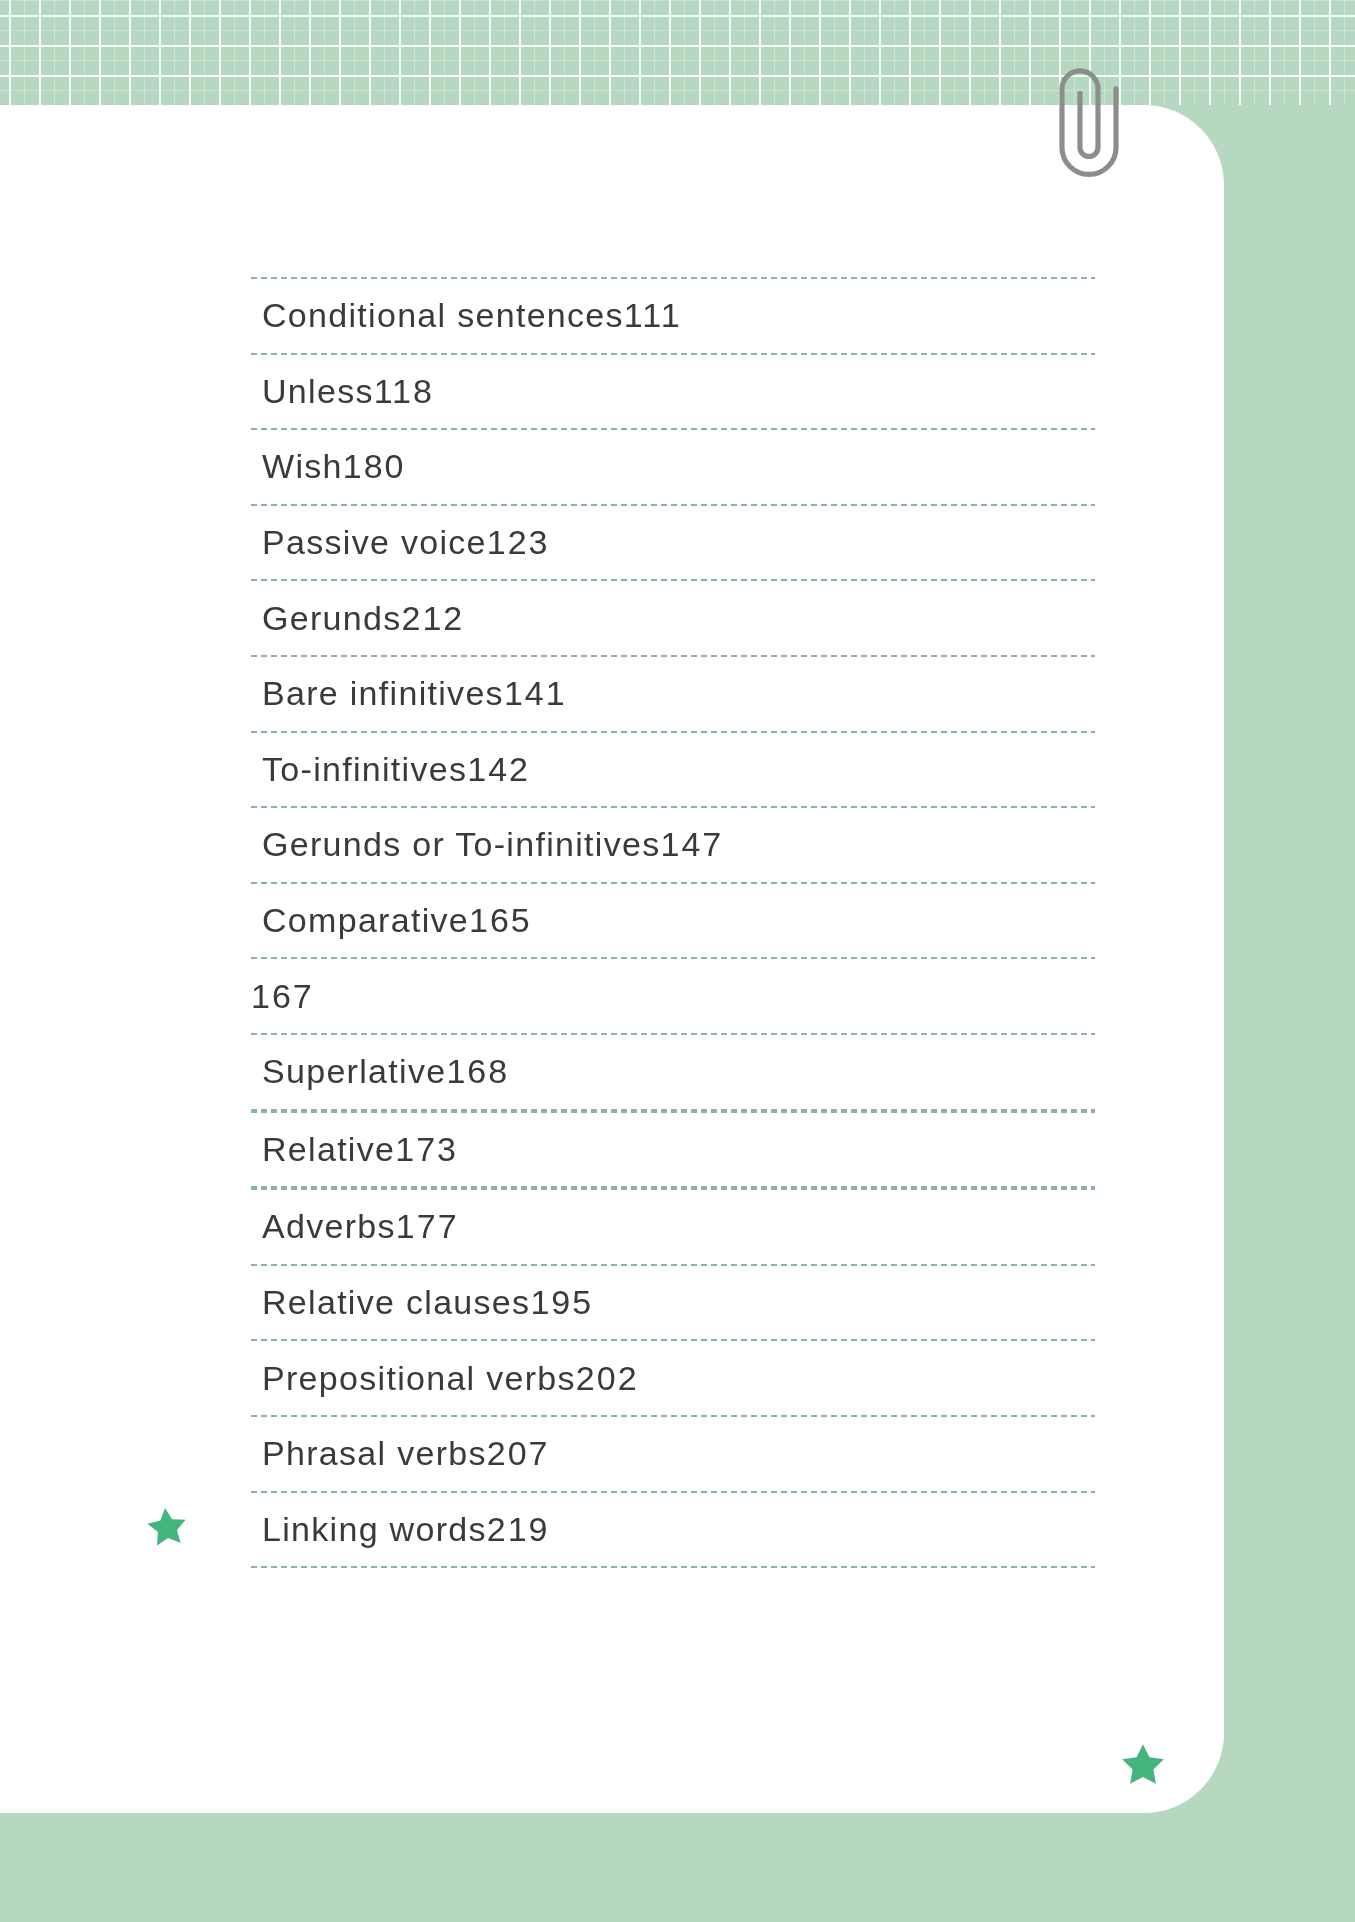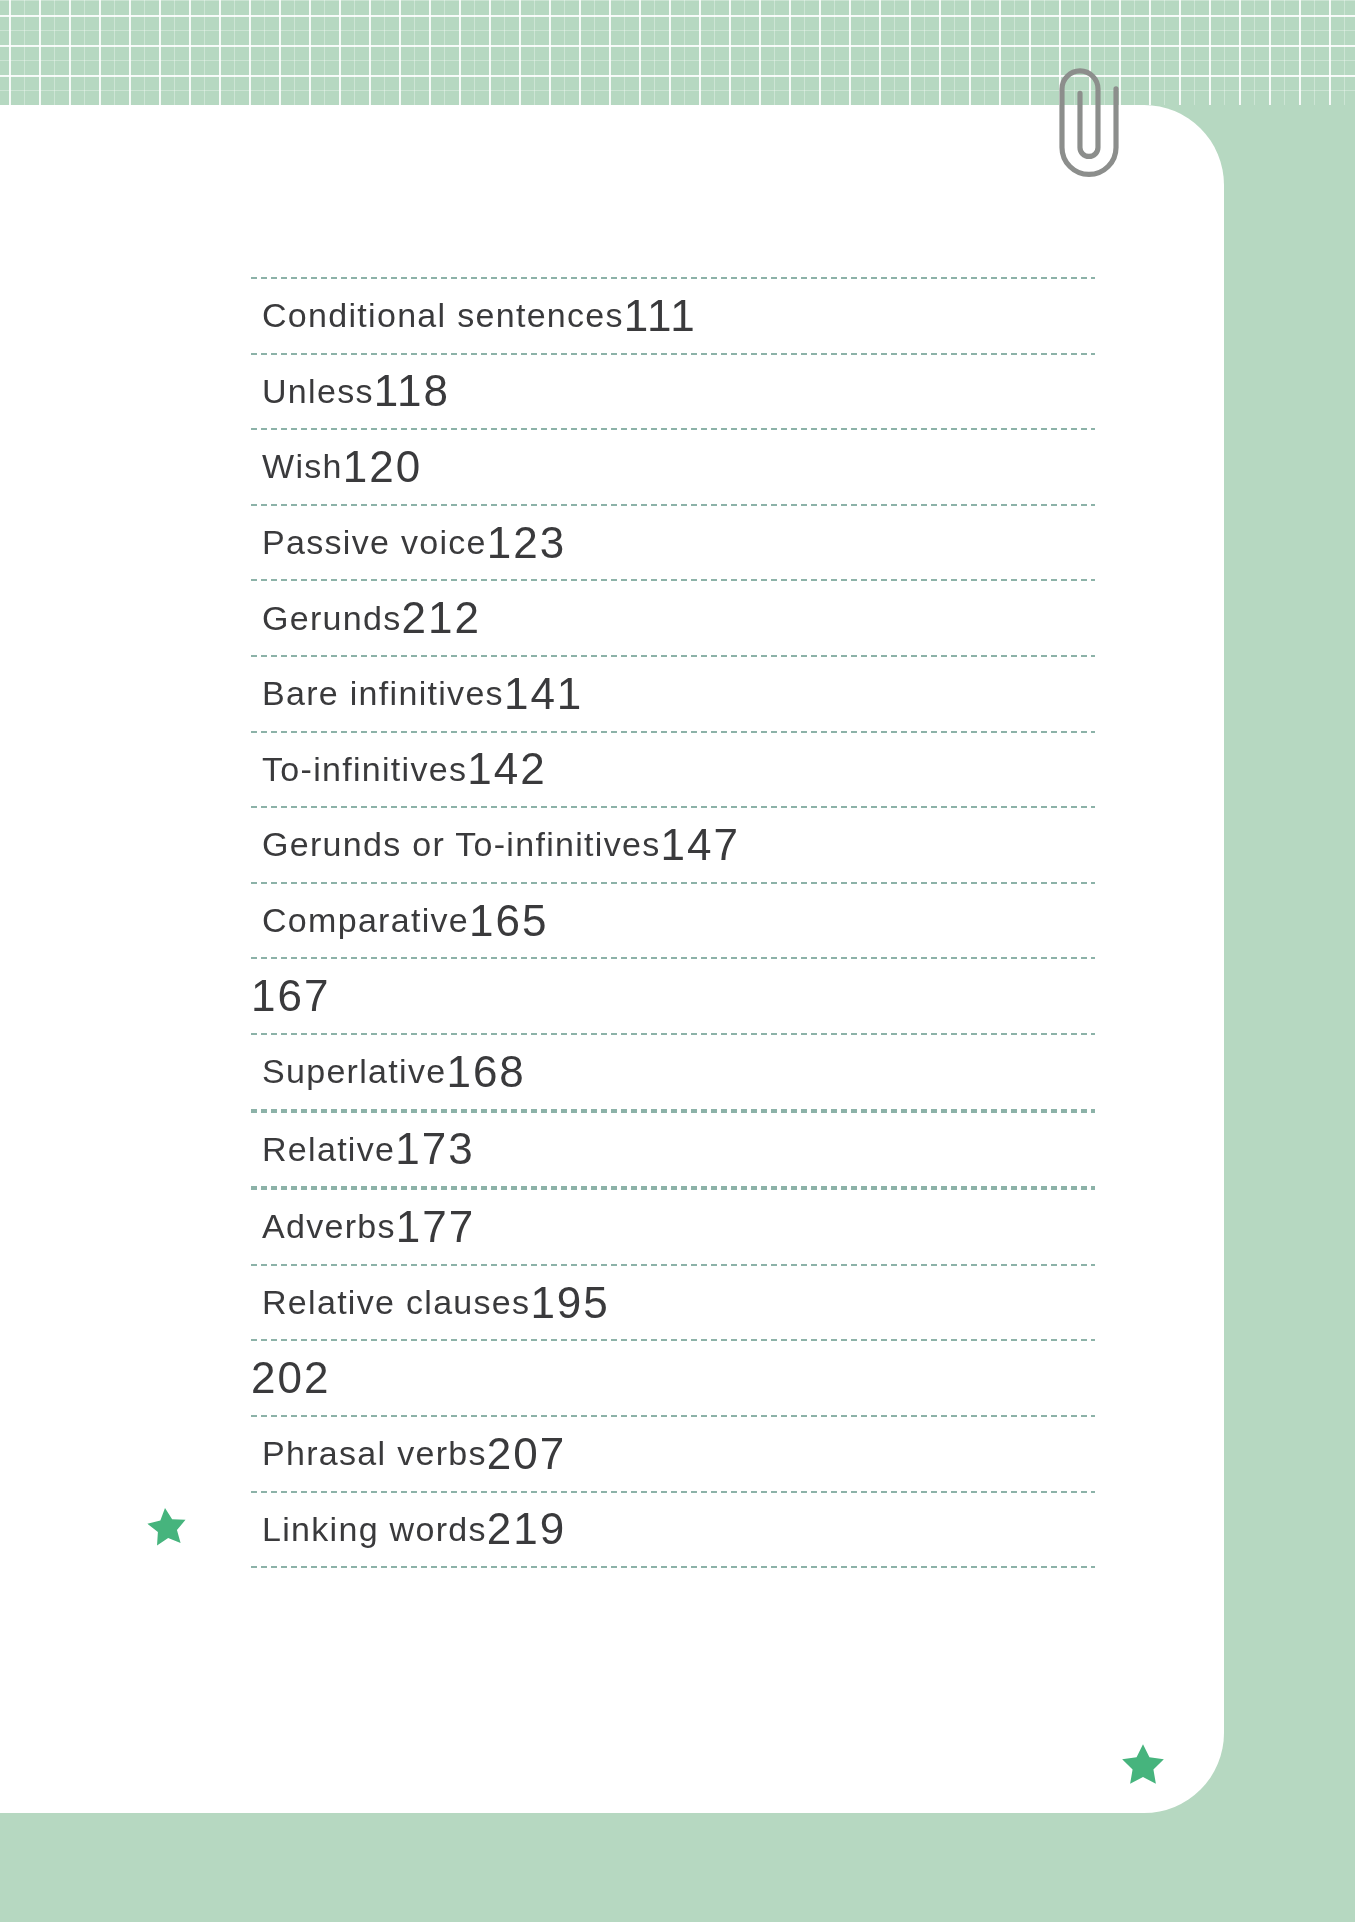--- a/index.html
+++ b/index.html
@@ -50,21 +50,21 @@
     display:flex;align-items:center;justify-content:flex-start;
   }
   .toc-label{
     padding-left:11px;
     font-size:34px;letter-spacing:1.3px;
     color:var(--text-color,#3a3a3c);
     white-space:nowrap;
   }
   .toc-page{
     padding-right:13px;
-    font-size:44px;letter-spacing:2px;
+    font-size:34px;letter-spacing:2px;
     color:var(--text-color,#3a3a3c);
   }
   
   .star{position:absolute;z-index:3;}
   .star-left{left:144px;top:1504px;width:46px;height:46px;transform:rotate(-6deg);}
   .star-right{left:1118px;top:1740px;width:50px;height:50px;}
 </style>
 </head>
 <body style="--text-color: #3a3a3c; --divider-color: #8cb2a8; background: rgb(182, 216, 193);">
 
@@ -83,21 +83,21 @@
     <span class="toc-page">111</span>
   </div>
 <div class="divider"></div>
   <div class="toc-row">
     <span class="toc-label">Unless</span>
     <span class="toc-page">118</span>
   </div>
 <div class="divider"></div>
   <div class="toc-row">
     <span class="toc-label">Wish</span>
-    <span class="toc-page">120</span>
+    <span class="toc-page">180</span>
   </div>
 <div class="divider"></div>
   <div class="toc-row">
     <span class="toc-label">Passive voice</span>
     <span class="toc-page">123</span>
   </div>
 <div class="divider"></div>
   <div class="toc-row">
     <span class="toc-label">Gerunds</span>
     <span class="toc-page">212</span>
@@ -143,20 +143,21 @@
     <span class="toc-label">Adverbs</span>
     <span class="toc-page">177</span>
   </div>
 <div class="divider"></div>
   <div class="toc-row">
     <span class="toc-label">Relative clauses</span>
     <span class="toc-page">195</span>
   </div>
 <div class="divider"></div>
   <div class="toc-row">
+    <span class="toc-label">Prepositional verbs</span>
     <span class="toc-page">202</span>
   </div>
 <div class="divider"></div>
   <div class="toc-row">
     <span class="toc-label">Phrasal verbs</span>
     <span class="toc-page">207</span>
   </div>
 <div class="divider"></div>
   <div class="toc-row">
     <span class="toc-label">Linking words</span>

